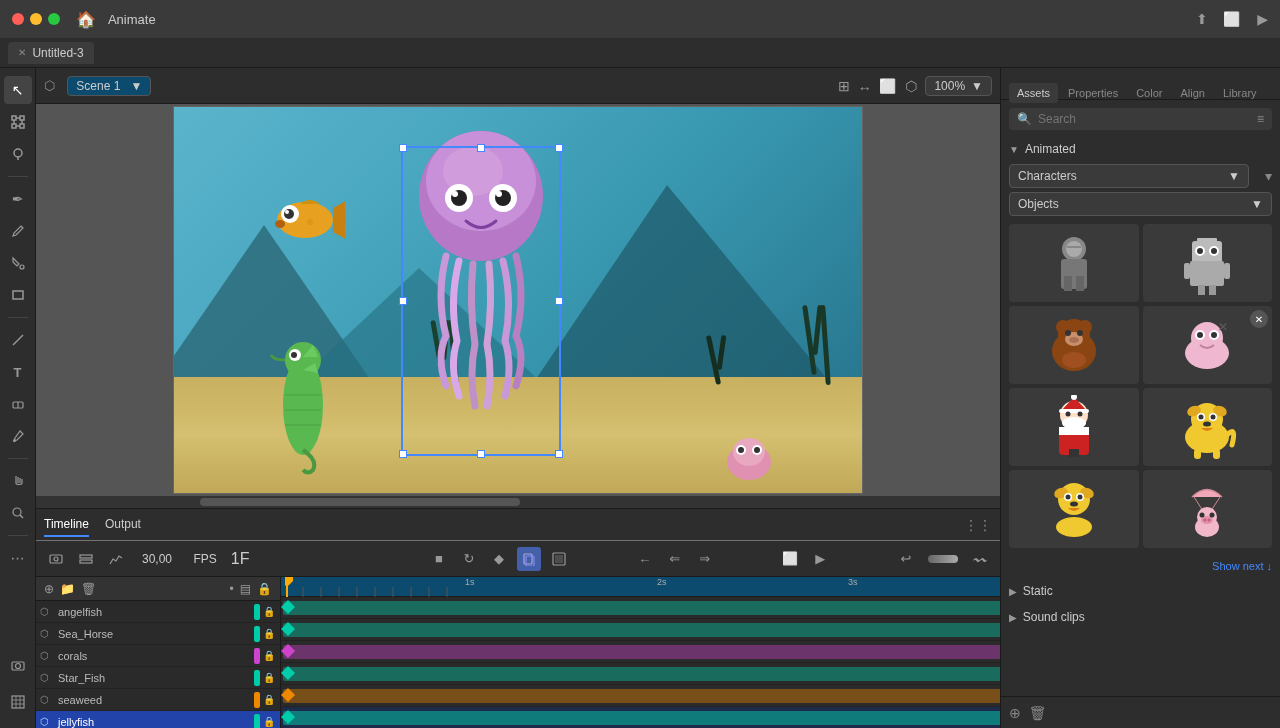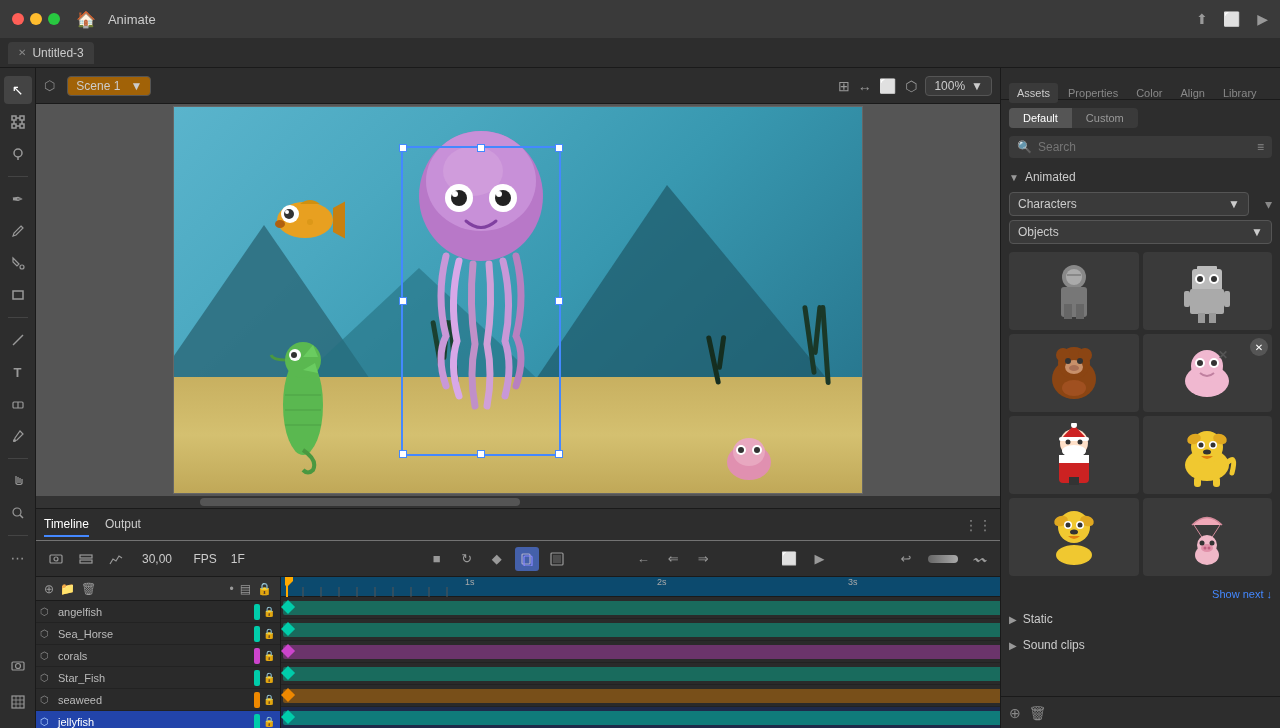--- a/index.html
+++ b/index.html
@@ -29,21 +29,21 @@
     .left-toolbar { width: 36px; background: #2d2d2d; border-right: 1px solid #1a1a1a; display: flex; flex-direction: column; align-items: center; padding: 8px 0; gap: 4px; }
     .tool-btn { width: 28px; height: 28px; display: flex; align-items: center; justify-content: center; border-radius: 4px; cursor: pointer; color: #999; font-size: 14px; }
     .tool-btn.active { background: #444; color: #fff; }
     .tool-divider { width: 20px; height: 1px; background: #444; margin: 4px 0; }
 
     
     .center-area { flex: 1; display: flex; flex-direction: column; overflow: hidden; }
 
     
     .canvas-toolbar { height: 36px; background: #2d2d2d; border-bottom: 1px solid #1a1a1a; display: flex; align-items: center; padding: 0 8px; gap: 8px; }
-    .scene-selector { display: flex; align-items: center; gap: 4px; background: #a16207; border: 1px solid #555; border-radius: 4px; padding: 2px 8px; cursor: pointer; color: #ccc; font-size: 12px; }
+    .scene-selector { display: flex; align-items: center; gap: 4px; background: #0c4a6e; border: 1px solid #555; border-radius: 4px; padding: 2px 8px; cursor: pointer; color: #ccc; font-size: 12px; }
     .toolbar-spacer { flex: 1; }
     .toolbar-icons { display: flex; gap: 8px; color: #999; font-size: 14px; align-items: center; }
     .zoom-selector { display: flex; align-items: center; background: #3a3a3a; border: 1px solid #555; border-radius: 4px; padding: 2px 8px; color: #ccc; font-size: 12px; }
 
     
     .canvas-wrapper { flex: 1; background: #555; position: relative; overflow: hidden; display: flex; align-items: center; justify-content: center; }
     .canvas { width: 690px; height: 388px; position: relative; overflow: hidden; border: 1px solid #666; }
 
     
     .canvas-bg { width: 100%; height: 100%; background: linear-gradient(to bottom, #4a9fb8 0%, #3d8fa8 40%, #2a7a8a 70%, #c8b878 70%, #d4c48a 100%); position: relative; overflow: hidden; }
@@ -72,21 +72,21 @@
 
     
     .timeline-area { height: 220px; background: #2a2a2a; border-top: 1px solid #1a1a1a; display: flex; flex-direction: column; }
     .timeline-header { height: 32px; background: #2d2d2d; border-bottom: 1px solid #737373; display: flex; align-items: center; padding: 0 8px; gap: 16px; }
     .timeline-tab { color: #ccc; font-size: 12px; cursor: pointer; padding: 4px 0; border-bottom: 2px solid transparent; }
     .timeline-tab.active { border-bottom-color: #4488ff; color: #fff; }
     .timeline-toolbar { height: 36px; background: #2d2d2d; border-bottom: 1px solid #1a1a1a; display: flex; align-items: center; padding: 0 8px; gap: 6px; }
     .tl-tool { color: #999; font-size: 13px; cursor: pointer; width: 24px; height: 24px; display: flex; align-items: center; justify-content: center; border-radius: 3px; }
     .tl-tool.active { background: #4460aa; color: #fff; }
     .tl-fps { color: #ccc; font-size: 12px; padding: 0 8px; }
-    .tl-frame { color: #ccc; font-size: 12px; }
+    .tl-frame { color: #ccc; font-size: 16px; }
     .tl-spacer { flex: 1; }
 
     .timeline-content { display: flex; flex: 1; overflow: hidden; }
     .layer-panel { width: 245px; border-right: 1px solid #1a1a1a; overflow-y: auto; }
     .layer-panel-header { height: 24px; background: #333; display: flex; align-items: center; padding: 0 8px; gap: 6px; border-bottom: 1px solid #1a1a1a; }
     .layer-header-icon { color: #999; font-size: 12px; cursor: pointer; }
 
     .layer-row { height: 22px; display: flex; align-items: center; padding: 0 4px; gap: 4px; border-bottom: 1px solid #222; cursor: pointer; }
     .layer-row.active { background: #2244aa; }
     .layer-icon { color: #888; font-size: 10px; width: 14px; }
@@ -580,26 +580,20 @@
     <div class="right-tabs">
       <div class="rtab active">Assets</div>
       <div class="rtab">Properties</div>
       <div class="rtab">Color</div>
       <div class="rtab">Align</div>
       <div class="rtab">Library</div>
     </div>
 
     <div class="right-content">
 
-      <div class="asset-actions">
-        <div class="asset-btn-group">
-          <div class="asset-btn active">Default</div>
-          <div class="asset-btn">Custom</div>
-        </div>
-      </div>
 
       <div class="search-bar" style="margin-bottom:8px">
         <span class="search-icon">🔍</span>
         <input class="search-input" type="text" placeholder="Search" style="">
         <span class="filter-icon">≡</span>
       </div>
 
       <div class="section-header">
         <span class="section-arrow">▼</span>
         <span>Animated</span>

